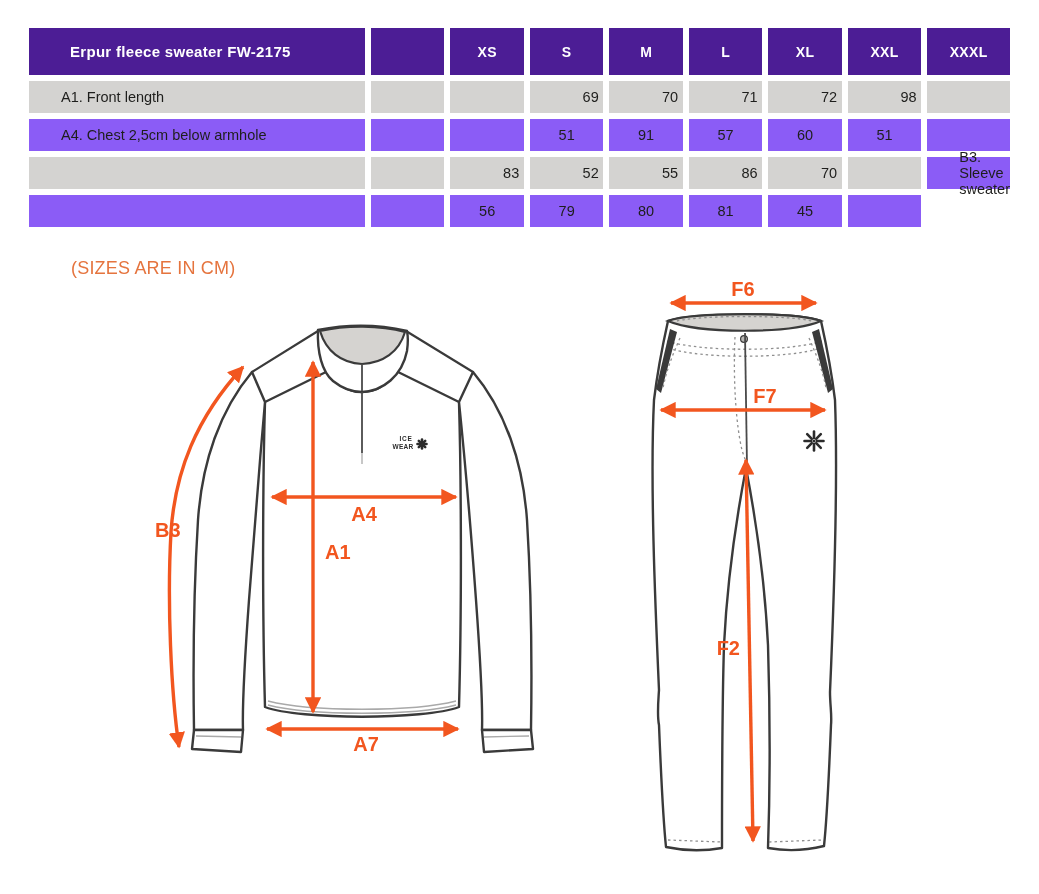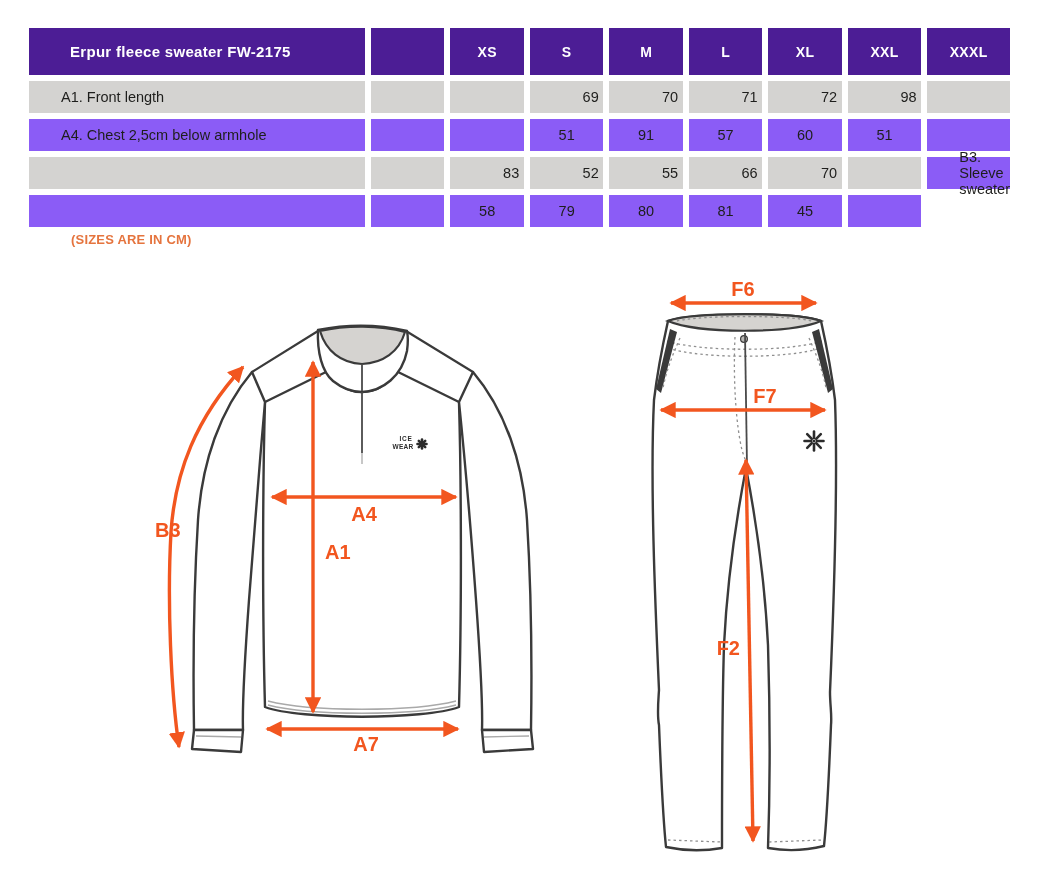--- a/index.html
+++ b/index.html
@@ -15,22 +15,22 @@
   }
   .cell { display:flex; align-items:center; justify-content:center; box-sizing:border-box; }
   .th   { height:47px; background:#4c1d95; color:#ffffff; font-weight:bold; font-size:14px; letter-spacing:.3px; }
   .th.title { justify-content:flex-start; padding-left:41px; font-size:15px; }
   .td   { height:32px; font-size:14.5px; color:#1E1E1C; }
   .td.label { justify-content:flex-start; padding-left:32px; }
   .dark  { background:#D4D3D1;padding-left:48px; }
   .light { background:#8b5cf6; }
   
   .note {
-    position:absolute; left:71px; top:232px;
-    font-size:13px; font-weight:bold; color:#E5743E; letter-spacing:.2px;
+    position:absolute; left:71px; top:258px;
+    font-size:18px; font-weight:normal; color:#E5743E; letter-spacing:.2px;
   }
   
   svg.diagrams { position:absolute; left:0; top:0; }
   .outline { fill:#ffffff; stroke:#3A3A3A; stroke-width:2.4; stroke-linejoin:round; }
   .seam    { fill:none; stroke:#3A3A3A; stroke-width:2.2; stroke-linecap:round; }
   .thinseam{ fill:none; stroke:#4A4A4A; stroke-width:1.8; }
   .stitch  { fill:none; stroke:#A9A9A9; stroke-width:1.3; }
   .dashed  { fill:none; stroke:#8F8F8F; stroke-width:1.3; stroke-dasharray:2.5 3; }
   .greyfill{ fill:#D5D3D0; stroke:#3A3A3A; stroke-width:2.2; }
   .arrow   { fill:none; stroke:#F2561F; stroke-width:3.4; }
@@ -73,28 +73,28 @@
     <div class="cell td light">57</div>
     <div class="cell td light">60</div>
     <div class="cell td light">51</div>
     <div class="cell td light"></div>
 
     <div class="cell td dark"></div>
     <div class="cell td dark"></div>
     <div class="cell td dark">83</div>
     <div class="cell td dark">52</div>
     <div class="cell td dark">55</div>
-    <div class="cell td dark">66</div>
+    <div class="cell td dark">86</div>
     <div class="cell td dark">70</div>
     <div class="cell td dark"></div>
 
     <div class="cell td label light">B3. Sleeve sweater</div>
     <div class="cell td light"></div>
     <div class="cell td light"></div>
-    <div class="cell td light">58</div>
+    <div class="cell td light">56</div>
     <div class="cell td light">79</div>
     <div class="cell td light">80</div>
     <div class="cell td light">81</div>
     <div class="cell td light">45</div>
     <div class="cell td light"></div>
   </div>
 
   <div class="note">(SIZES ARE IN CM)</div>
 
   <svg class="diagrams" width="1039" height="894" viewBox="0 0 1039 894">

